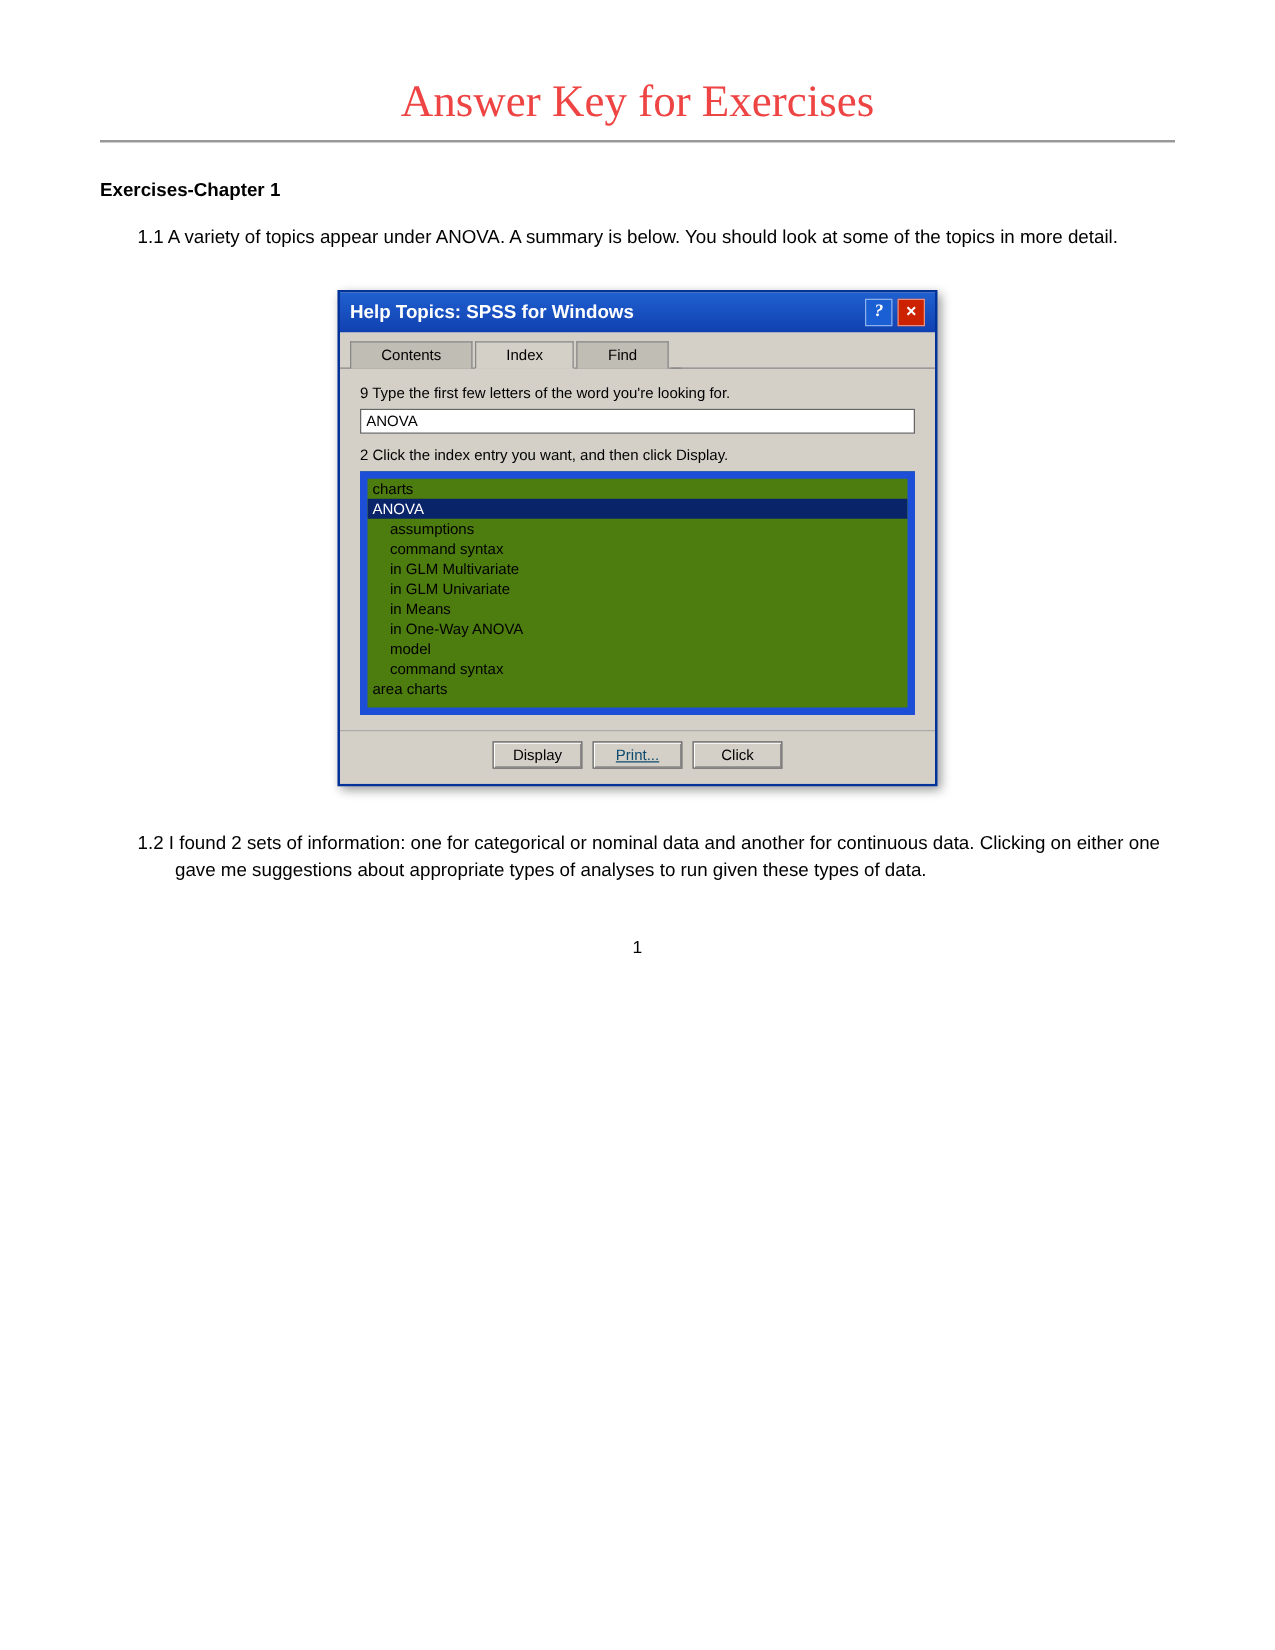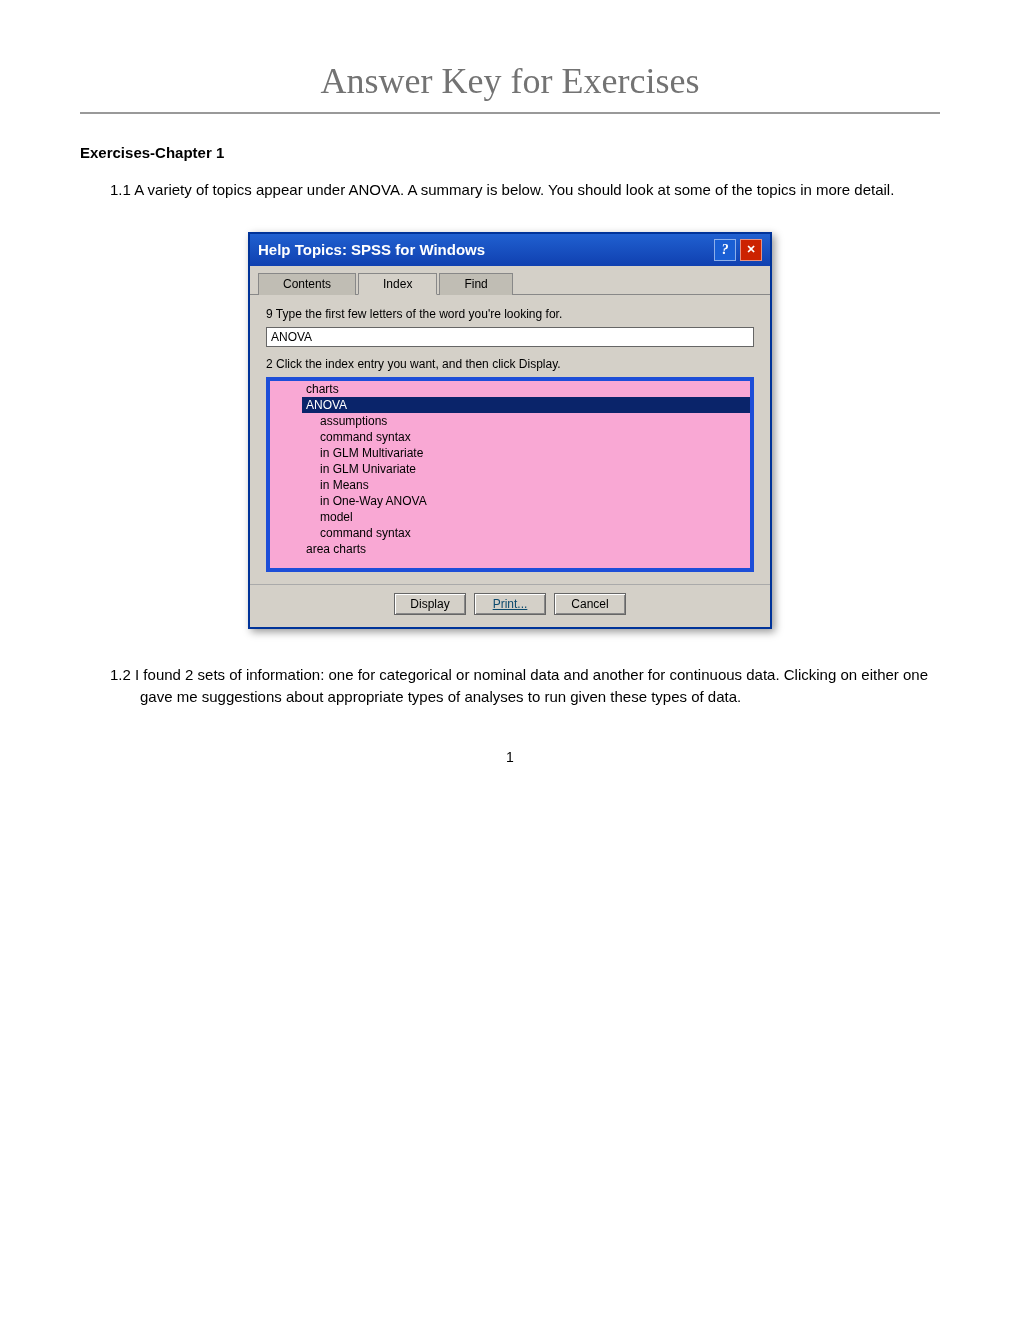--- a/index.html
+++ b/index.html
@@ -18,21 +18,21 @@
       border-bottom: 2px solid #999;
       text-align: center;
       padding-bottom: 10px;
       margin-bottom: 30px;
     }
 
     .page-title {
       font-family: "Times New Roman", Times, serif;
       font-size: 36px;
       font-weight: normal;
-      color: #737373;
+      color: #ef4444;
     }
 
     .chapter-label {
       font-family: Arial, sans-serif;
       font-size: 15px;
       font-weight: bold;
       margin-bottom: 18px;
     }
 
     .exercise-block {
@@ -53,21 +53,21 @@
     }
 
     
     .dialog-wrapper {
       display: flex;
       justify-content: center;
       margin: 25px 0 35px 0;
     }
 
     .dialog {
-      width: 524px;
+      width: 480px;
       border: 2px solid #003399;
       background: #d4d0c8;
       font-family: Arial, sans-serif;
       font-size: 12px;
       box-shadow: 3px 3px 8px rgba(0,0,0,0.4);
     }
 
     .dialog-titlebar {
       background: linear-gradient(to bottom, #2060d0, #1040b0);
       color: white;
@@ -169,25 +169,24 @@
 
     .dialog-instruction2 {
       font-size: 12px;
       margin-bottom: 6px;
       font-family: Arial, sans-serif;
     }
 
     .dialog-listbox {
       width: 100%;
       height: 195px;
-      background: #f9a8d4;
-      border: 4px solid #1d4ed8;
+      background: #4d7c0f;
+      border: 6px solid #1d4ed8;
       overflow: hidden;
       position: relative;
-      padding-left: 32px;
     }
 
     .listbox-inner {
       height: 100%;
       overflow-y: scroll;
     }
 
     .list-item {
       padding: 1px 4px;
       font-size: 12px;
@@ -290,21 +289,21 @@
             <div class="list-item indent1">model</div>
             <div class="list-item indent1">command syntax</div>
             <div class="list-item">area charts</div>
           </div>
       </div>
     </div>
 
     <div class="dialog-footer">
       <button class="dialog-btn">Display</button>
       <button class="dialog-btn disabled" disabled="">Print...</button>
-      <button class="dialog-btn">Cancel</button>
+      <button class="dialog-btn">Click</button>
     </div>
   </div>
 </div>
 
 <div class="exercise-block">
   <p class="exercise-text">
     <span class="exercise-num">1.2</span>
     <span> I found 2 sets of information: one for categorical or nominal data and another for continuous data.  Clicking on either one gave me suggestions about appropriate types of analyses to run given these types of data.</span>
   </p>
 </div>

